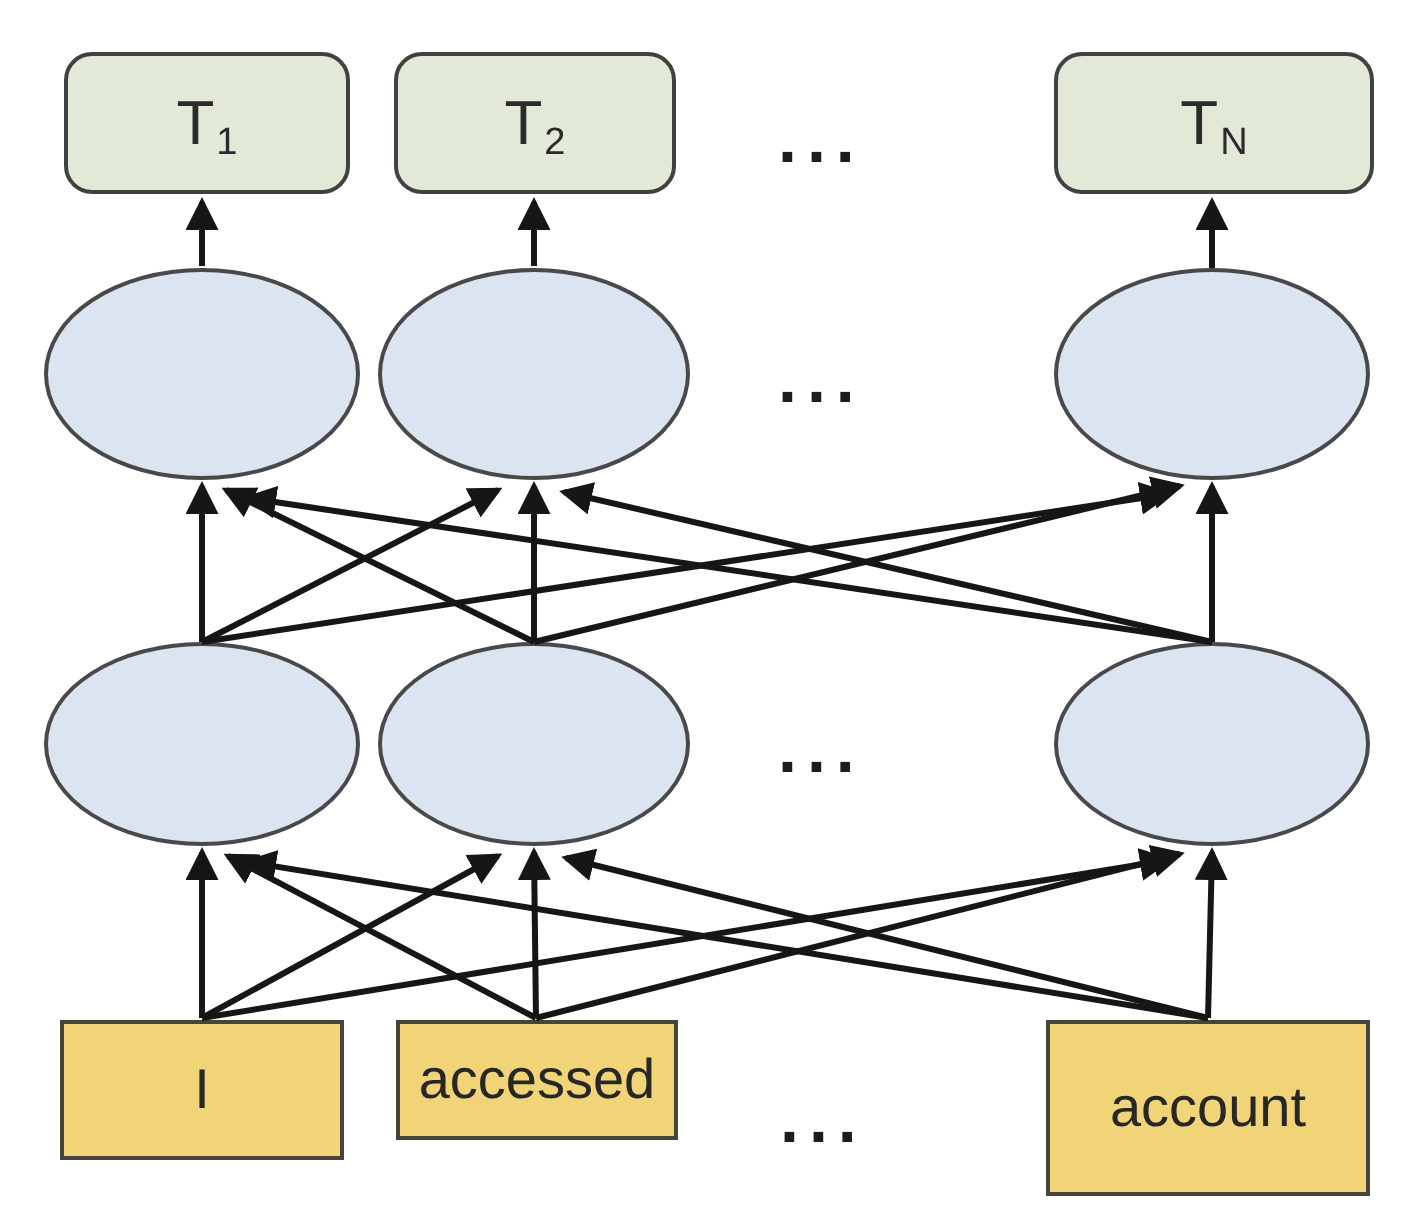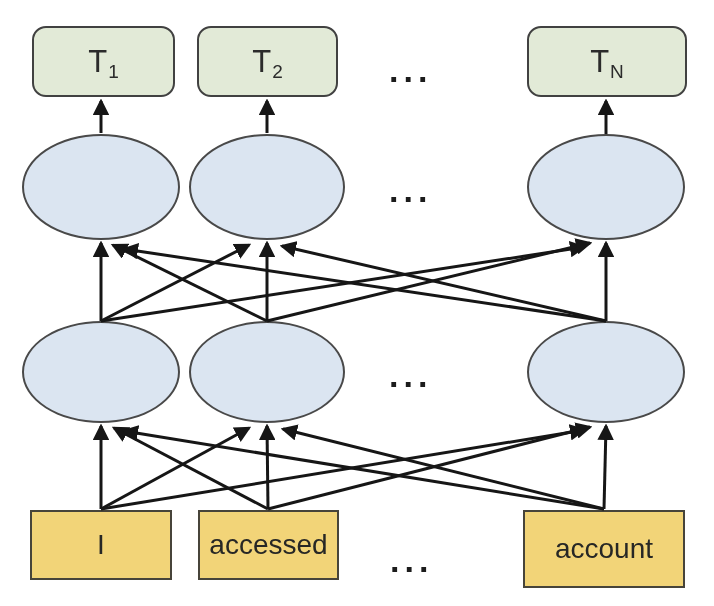--- a/index.html
+++ b/index.html
@@ -92,24 +92,24 @@
       <span class="sub">2</span>
   </div>
   <div class="obox" style="left:527px; top:26px; width:160px; height:71px">
     <span class="base">T</span>
       <span class="sub">N</span>
   </div>
 
   <div class="ibox" style="left:30px; top:510px; width:142px; height:70px">
     <span>I</span>
   </div>
-  <div class="ibox" style="left:198px; top:510px; width:141px; height:70px">
+  <div class="ibox" style="left:198px; top:510px; width:141px; height:60px">
     <span>accessed</span>
   </div>
-  <div class="ibox" style="left:523px; top:510px; width:162px; height:78px">
+  <div class="ibox" style="left:523px; top:510px; width:162px; height:88px">
     <span>account</span>
   </div>
 
   <span class="dots" style="left:389px; top:53px">...</span>
   <span class="dots" style="left:389px; top:173px">...</span>
   <span class="dots" style="left:389px; top:358px">...</span>
   <span class="dots" style="left:390px; top:543px">...</span>
 
   <svg class="arrows" width="714" height="606" viewBox="0 0 714 606">
     <defs>

